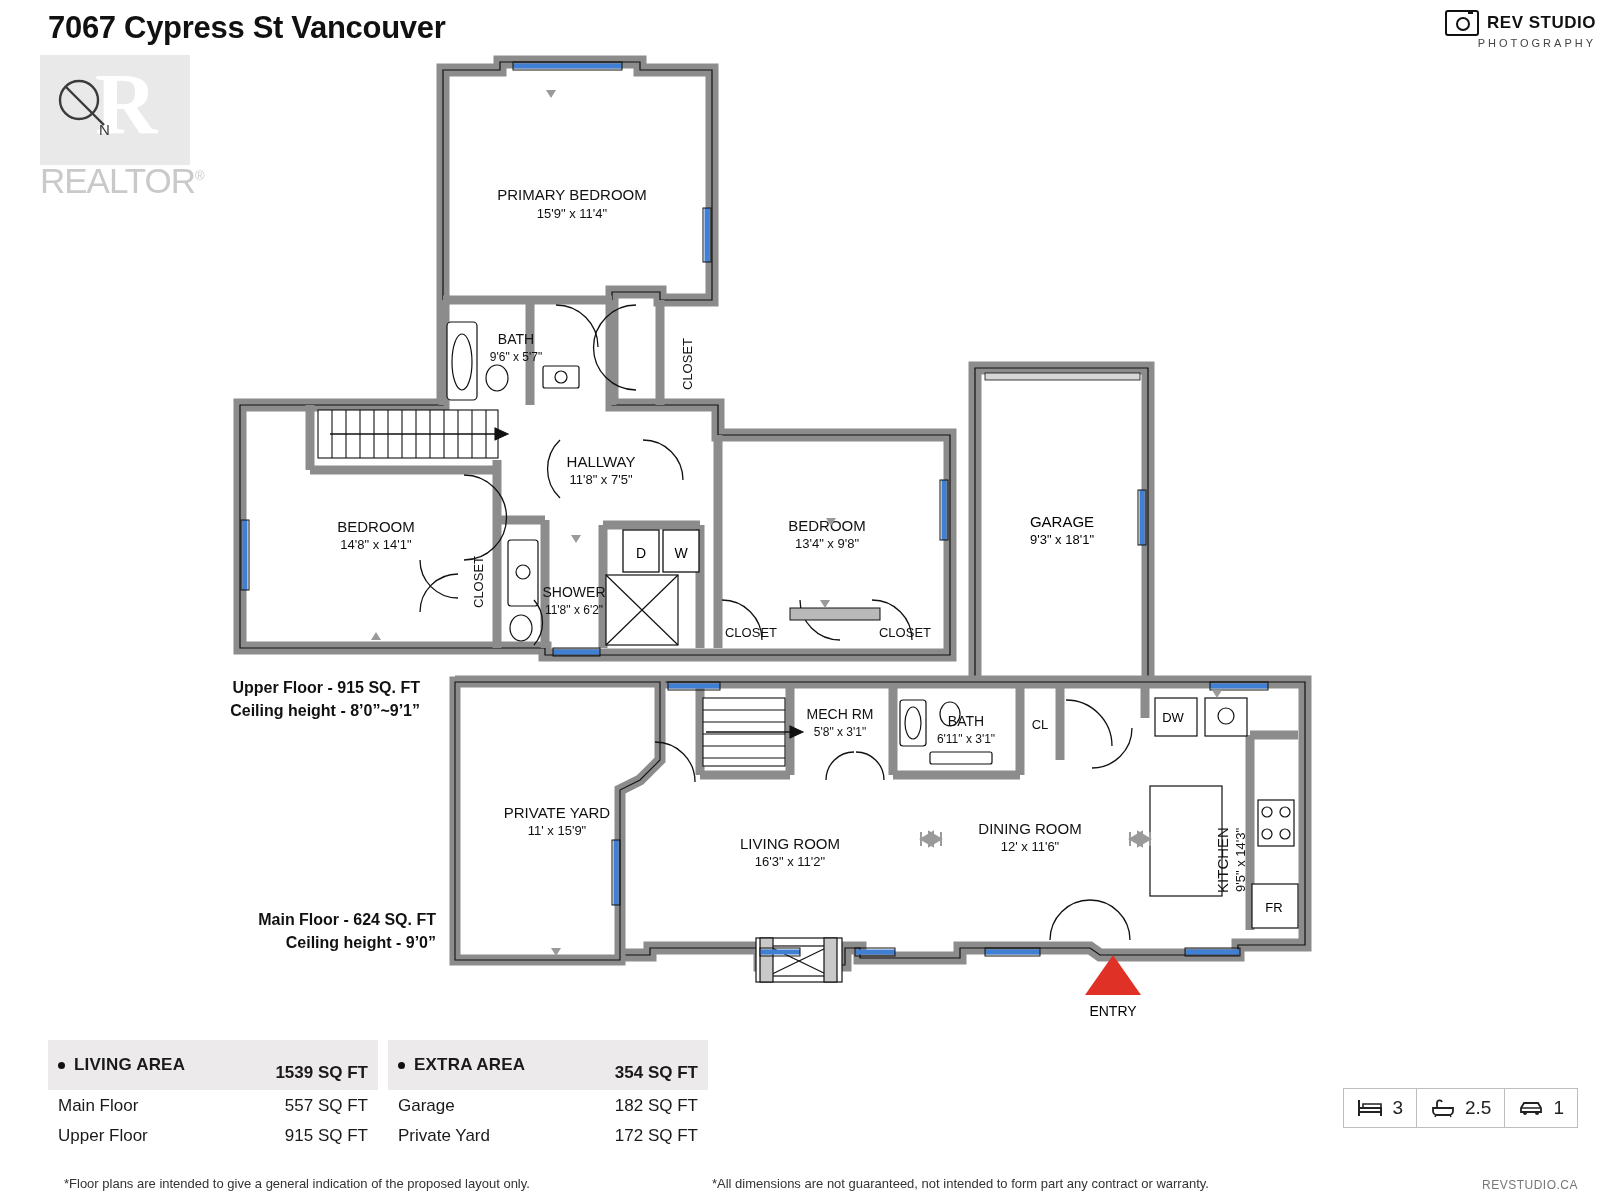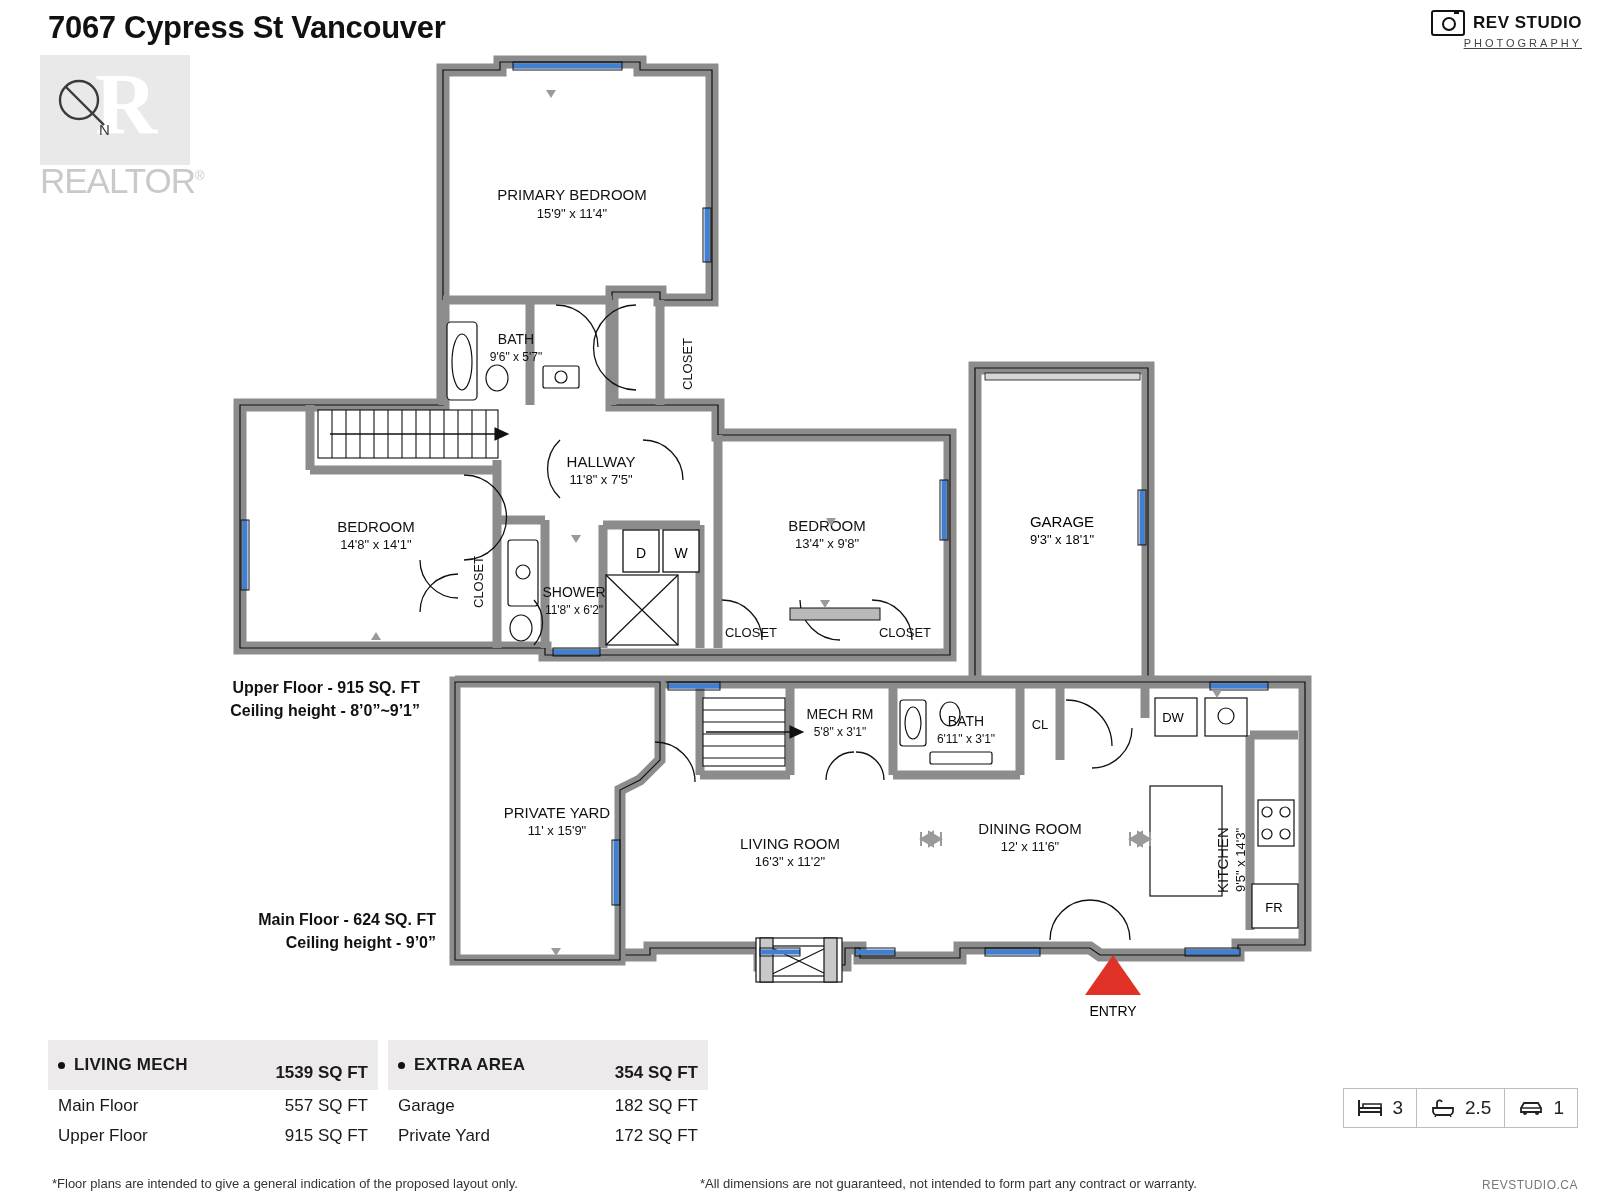--- a/index.html
+++ b/index.html
@@ -11,27 +11,27 @@
     overflow:hidden;
     color:#1a1a1a;
   }
   .title{
     position:absolute;left:48px;top:10px;
     font-size:31px;font-weight:bold;letter-spacing:-0.3px;
     color:#111;
     text-align:right;
   }
   
-  .revstudio{position:absolute;right:18px;top:10px;text-align:right;}
+  .revstudio{position:absolute;right:4px;top:10px;text-align:right;}
   .revstudio .rs-row{display:flex;align-items:center;justify-content:flex-end;gap:8px;}
   .rs-cam{width:34px;height:26px;border:2.5px solid #111;border-radius:3px;position:relative;box-sizing:border-box;}
   .rs-cam:before{content:"";position:absolute;left:9px;top:5px;width:14px;height:14px;border:2.5px solid #111;border-radius:50%;box-sizing:border-box;}
   .rs-cam:after{content:"";position:absolute;right:4px;top:-1px;width:5px;height:3px;background:#111;}
   .rs-name{font-size:17px;font-weight:bold;letter-spacing:.5px;color:#111;}
-  .rs-sub{font-size:11px;letter-spacing:3px;color:#444;margin-top:1px;text-align:right;text-decoration:underline;}
+  .rs-sub{font-size:11px;letter-spacing:3px;color:#444;margin-top:1px;text-align:right;}
   
   .realtor{position:absolute;left:40px;top:55px;width:190px;}
   .realtor-mark{width:150px;height:110px;background:#e9e9e9;position:relative;}
   .realtor-r{position:absolute;left:55px;top:6px;font-size:86px;font-weight:bold;color:#ffffff;line-height:1;font-family:"Liberation Serif",serif;}
   .compass{position:absolute;left:12px;top:18px;width:68px;height:68px;}
   .realtor-word{font-size:35px;letter-spacing:-1px;color:#c9c9c9;font-weight:normal;margin-top:-4px;font-family:"Liberation Sans",sans-serif;}
   .realtor-word sup{font-size:13px;vertical-align:super;}
   
   .floorlabel{position:absolute;font-size:16px;font-weight:bold;line-height:1.45;color:#111;text-align:right;}
   #upper-floor-label{left:60px;top:676px;width:360px;}
@@ -42,21 +42,21 @@
   .areabox{position:absolute;top:1040px;font-size:16px;}
   #living-area-box{left:48px;width:330px;}
   #extra-area-box{left:388px;width:320px;}
   .area-head{background:#eceaea;display:flex;align-items:center;padding:7px 10px;font-weight:bold;font-size:17px;}
   .area-head .dot{width:7px;height:7px;border-radius:50%;background:#111;margin-right:9px;}
   .area-head .lbl{flex:1;letter-spacing:.2px;}
   .area-head .val{font-weight:bold;margin-top:16px;}
   .area-row{display:flex;justify-content:space-between;padding:6px 10px 4px 10px;font-size:17px;}
   .area-row .val{}
   
-  .note{position:absolute;font-size:13px;color:#333;}
+  .note{position:absolute;font-size:13px;color:#333;margin-left:12px;}
   #note-left{left:52px;top:1176px;}
   #note-right{left:700px;top:1176px;}
   #revstudio-ca{right:22px;top:1178px;font-size:12px;color:#777;letter-spacing:.5px;}
   
   .badges{position:absolute;right:22px;top:1088px;display:flex;border:1px solid #bdbdbd;}
   .badge{display:flex;align-items:center;gap:9px;padding:8px 13px;border-right:1px solid #bdbdbd;}
   .badge:last-child{border-right:none;}
   .badge .num{font-size:19px;color:#222;}
   .badge svg{display:block;}
 </style>
@@ -377,21 +377,21 @@
   <div>Ceiling height - 8’0”~9’1”</div>
 </div>
 <div class="floorlabel" id="main-floor-label">
   <div>Main Floor - 624 SQ. FT</div>
   <div>Ceiling height - 9’0”</div>
 </div>
 
 <div class="areabox" id="living-area-box">
   <div class="area-head">
     <span class="dot"></span>
-    <span class="lbl">LIVING MECH</span>
+    <span class="lbl">LIVING AREA</span>
     <span class="val">1539 SQ FT</span>
   </div>
   <div class="area-row">
     <span>Main Floor</span>
     <span class="val">557 SQ FT</span>
   </div>
   <div class="area-row">
     <span>Upper Floor</span>
     <span class="val">915 SQ FT</span>
   </div>

